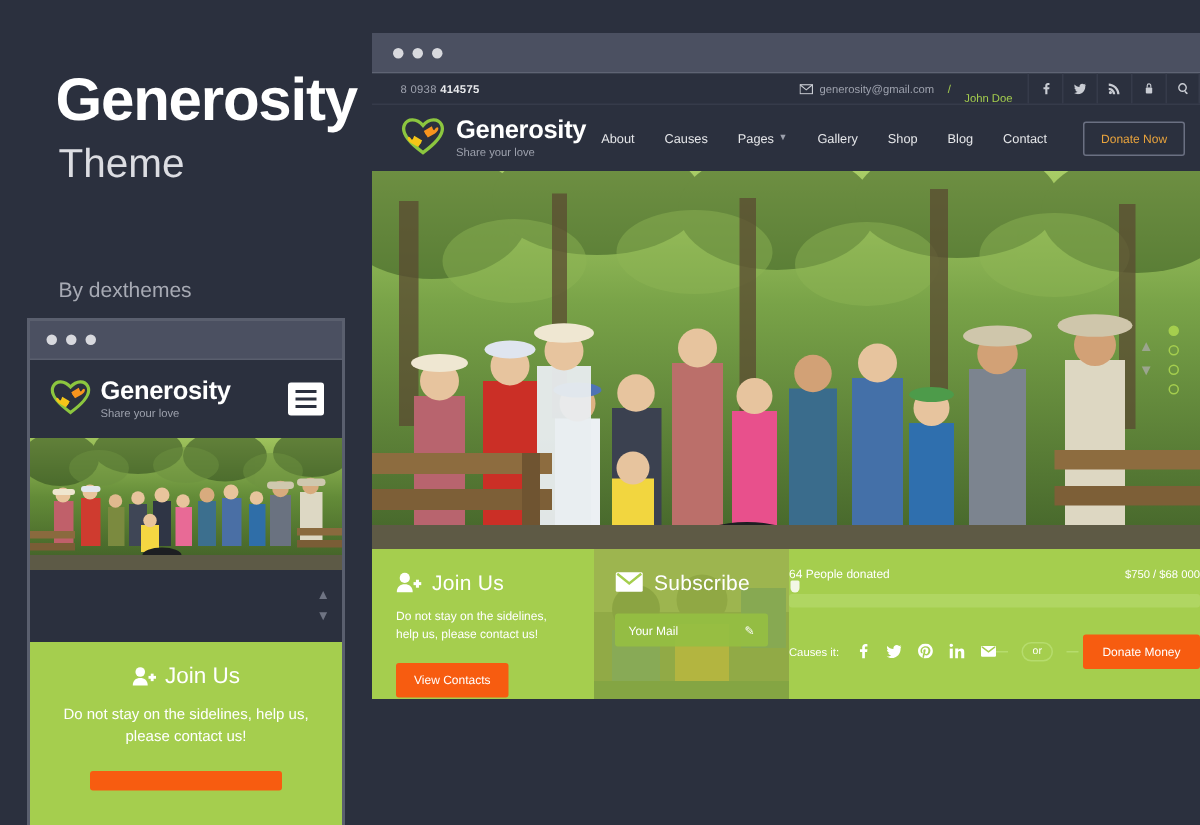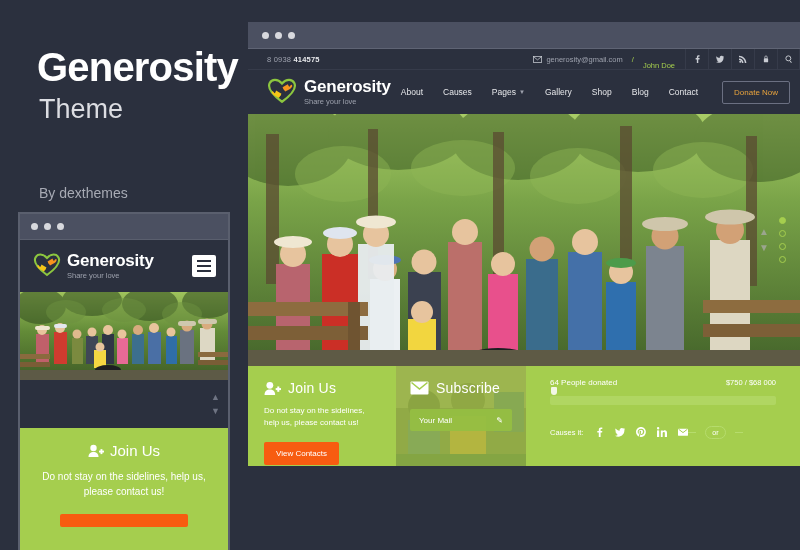--- a/index.html
+++ b/index.html
@@ -154,21 +154,21 @@
   .w-sub .sub-bg { position: absolute; inset: 0; z-index: 0; }
   .w-sub .sub-tint { position: absolute; inset: 0; background: rgba(165,206,78,0.72); z-index: 1; }
   .w-sub > *:not(.sub-bg):not(.sub-tint) { position: relative; z-index: 2; }
   .mailfield {
     margin-top: 13px; background: rgba(149,191,66,0.92); border-radius: 2px;
     height: 22px; display: flex; align-items: center; padding: 0 9px;
     font-size: 8px; color: #ffffff;
   }
   .pencil { margin-left: auto; font-size: 8px; color: #fff; }
 
-  .w-stats { flex: 1; background: #a5ce4e; padding: 12px 24px 0; }
+  .w-stats { flex: 1; background: #a5ce4e; padding: 12px 0 0; }
   .stat-row { display: flex; align-items: baseline; font-size: 8px; color: #fff; }
   .stat-goal { margin-left: auto; font-size: 7.5px; text-align: center; }
   .prog-wrap { margin-top: 9px; position: relative; }
   .prog-track { height: 9px; background: #b0d662; border-radius: 2px; }
   .prog-marker {
     position: absolute; left: 1px; top: -9px; width: 6px; height: 8px;
     background: #f2f7e6; border-radius: 1px 1px 3px 3px;
   }
   .share-row { display: flex; align-items: center; margin-top: 18px; }
   .share-lbl { font-size: 7.5px; color: #fff; margin-right: 11px; }
@@ -569,17 +569,18 @@
                   <path d="M3.8 3.4h2.1v.9c.3-.55.95-1.05 1.9-1.05 1.45 0 2.2.9 2.2 2.7V10H7.8V6.3c0-.85-.3-1.35-1-1.35-.6 0-.95.4-1.1.8-.06.14-.07.34-.07.54V10H3.8z"></path>
                 </svg></span>
             <span><svg viewBox="0 0 12 9">
                   <rect x="0" y="0.5" width="12" height="8.5" rx="1"></rect>
                   <path d="M0.8 1.2 L6 5.2 L11.2 1.2" fill="none" stroke="#a5ce4e" stroke-width="1.2"></path>
                 </svg></span>
           </span>
           <span class="or-line"></span>
           <span class="or-chip">or</span>
           <span class="or-line"></span>
+          <span class="donate-money">Donate Money</span>
         </div>
       </div>
     </div>
   </div>
 </div>
 
 </body></html>

